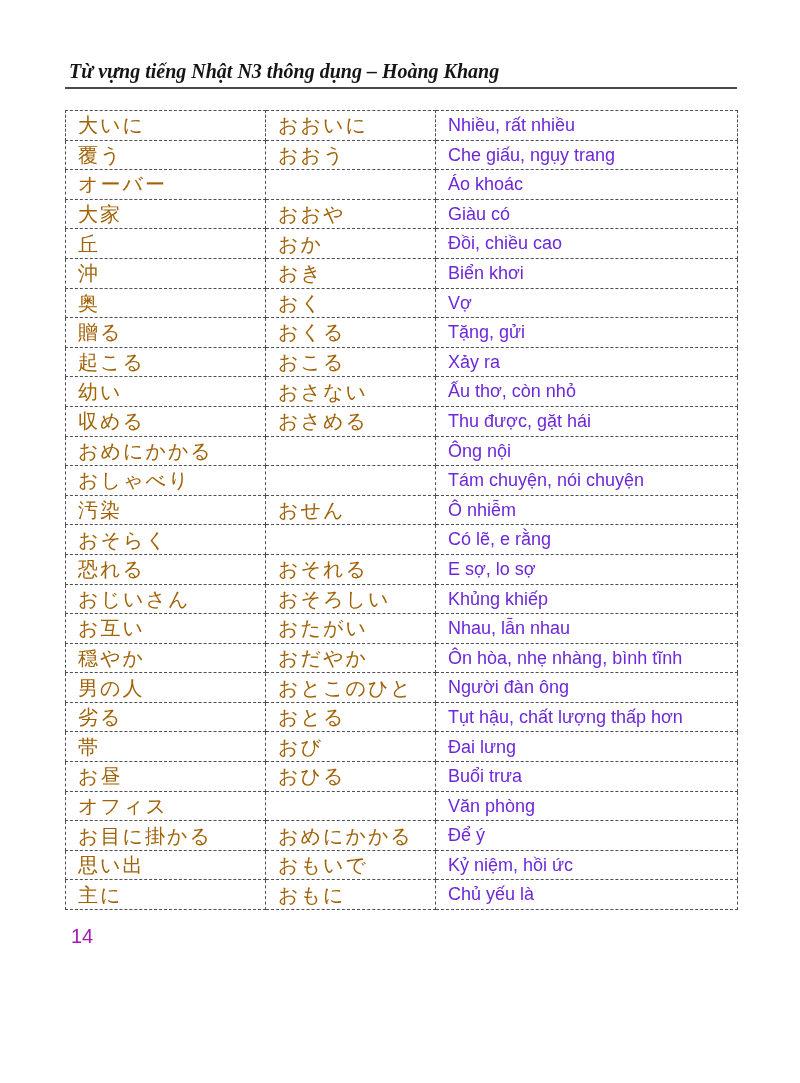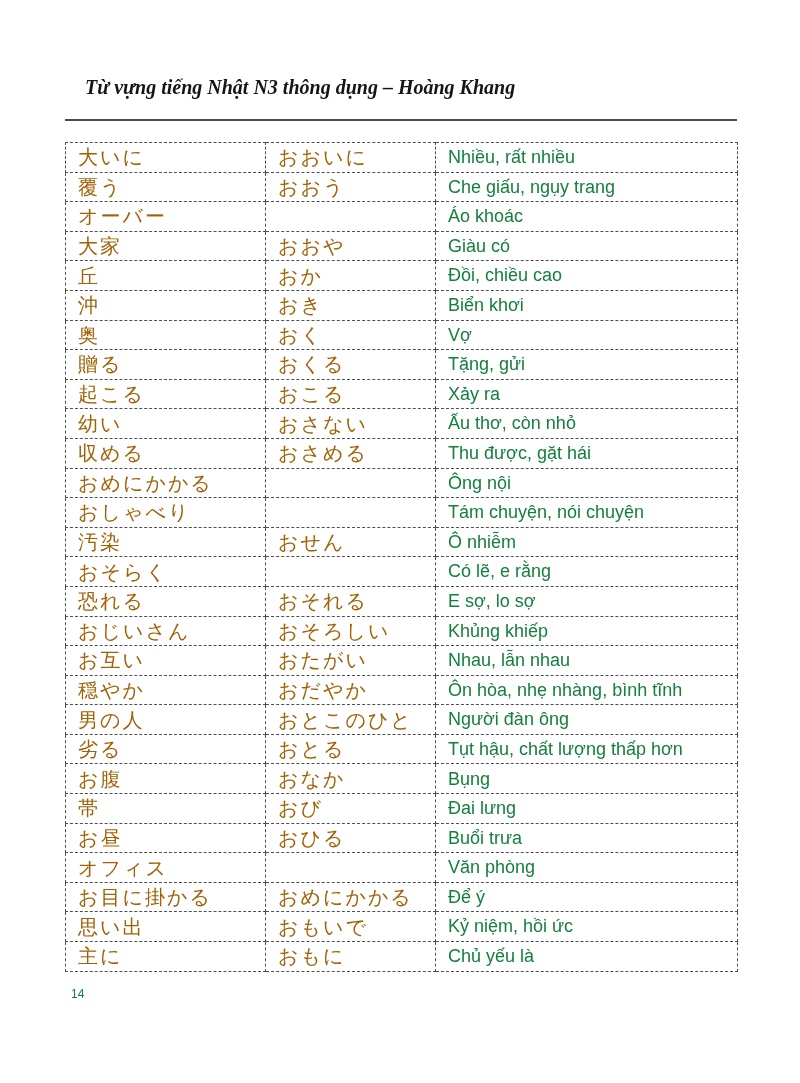--- a/index.html
+++ b/index.html
@@ -18,21 +18,21 @@
     color: #1a1a1a;
     overflow: hidden;
   }
   .header {
     width: 672px;
     border-bottom: 2px solid #4a4a4a;
     padding-bottom: 5px;
     margin-bottom: 21px;
   }
   .title {
-    margin: 16px;
+    margin: 0;
     padding-left: 4px;
     font-family: "Liberation Serif", "DejaVu Serif", serif;
     font-style: italic;
     font-weight: bold;
     font-size: 20px;
     line-height: 1.1;
     color: #151515;
     white-space: nowrap;
   }
   table.vocab {
@@ -51,29 +51,29 @@
   td.jp {
     font-family: "Liberation Serif", "DejaVu Serif", serif;
     font-size: 20px;
     letter-spacing: 2px;
     color: #a16207;
     line-height: 1;
   }
   td.vi {
     font-family: "Liberation Sans", "DejaVu Sans", sans-serif;
     font-size: 18px;
-    color: #15803d;
+    color: #6d28d9;
     line-height: 1.25;
   }
   .pagenum {
     margin-top: 15px;
     margin-left: 6px;
     font-family: "Liberation Sans", "DejaVu Sans", sans-serif;
-    font-size: 12px;
-    color: #0f766e;
+    font-size: 20px;
+    color: #a21caf;
   }
 </style>
 </head>
 <body>
 
 <div class="page">
 
   <div class="header">
     <h1 class="title">Từ vựng tiếng Nhật N3 thông dụng – Hoàng Khang</h1>
   </div>
@@ -204,25 +204,20 @@
     <td class="jp">おとこのひと</td>
     <td class="vi">Người đàn ông</td>
   </tr>
 
   <tr>
     <td class="jp">劣る</td>
     <td class="jp">おとる</td>
     <td class="vi">Tụt hậu, chất lượng thấp hơn</td>
   </tr>
 
-  <tr>
-    <td class="jp">お腹</td>
-    <td class="jp">おなか</td>
-    <td class="vi">Bụng</td>
-  </tr>
 
   <tr>
     <td class="jp">帯</td>
     <td class="jp">おび</td>
     <td class="vi">Đai lưng</td>
   </tr>
 
   <tr>
     <td class="jp">お昼</td>
     <td class="jp">おひる</td>

